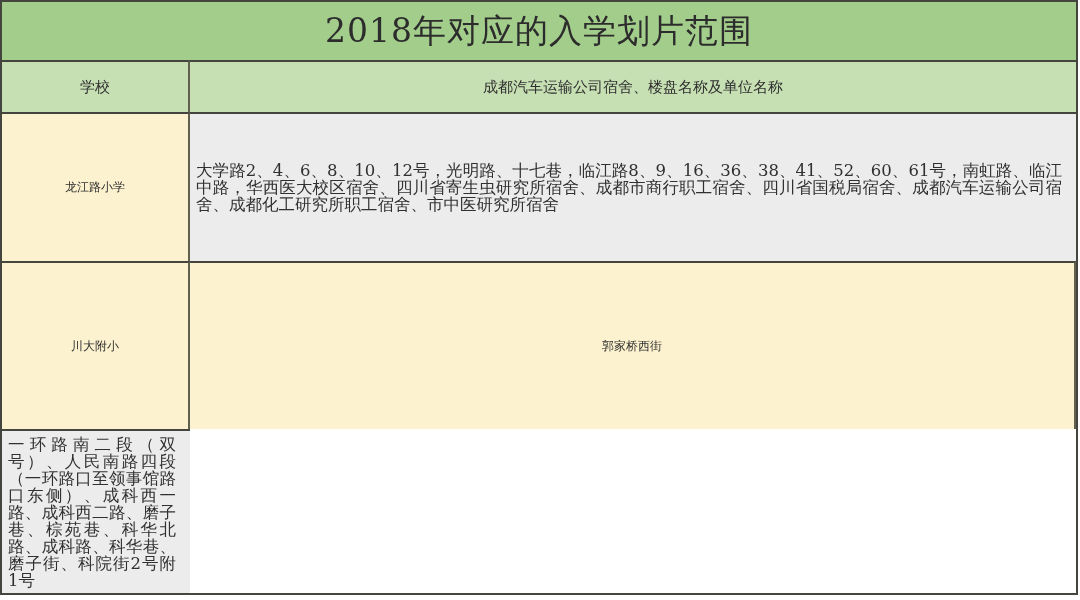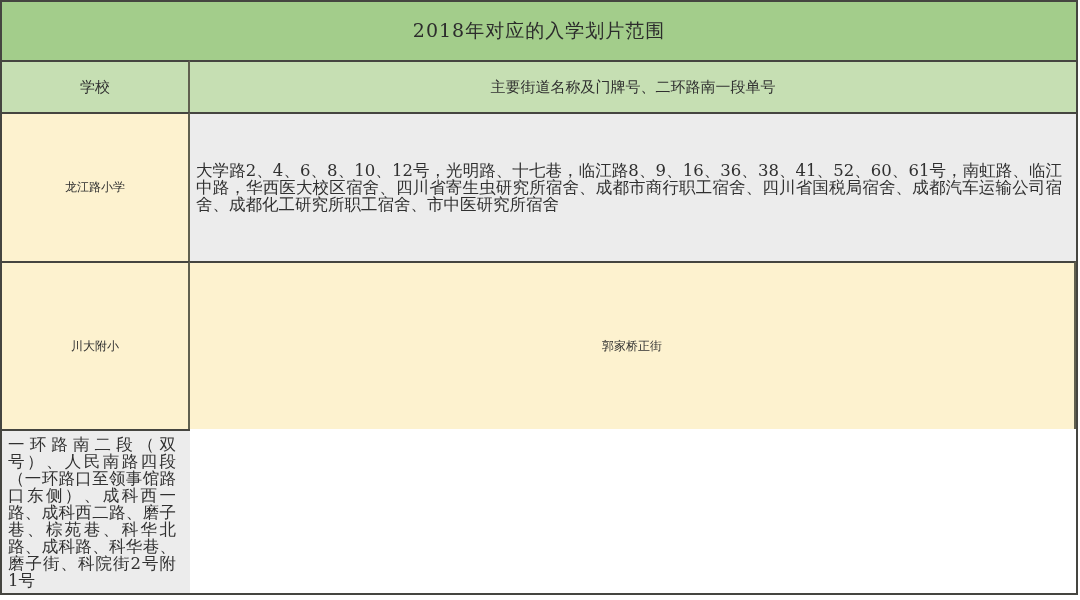--- a/index.html
+++ b/index.html
@@ -26,21 +26,21 @@
     display:grid;
     grid-template-columns:188px 1fr;
     grid-template-rows:58px 52px 149px 168px 1fr;
     background:#fff;
   }
   .cell{display:flex;align-items:center;box-sizing:border-box;}
   .title-row{
     grid-column:1 / span 2;
     background:var(--title-bg);
     justify-content:center;
-    font-size:19px;
+    font-size:33px;
     letter-spacing:1px;
     color:#2c2c2c;
   }
   .header-cell{
     background:var(--header-bg);
     justify-content:center;
     font-size:15px;
     border-top:2px solid var(--border-h);
   }
   .school-cell{
@@ -61,23 +61,23 @@
   }
 </style>
 </head>
 <body>
 
 <div class="sheet">
 
   <div class="cell title-row">2018年对应的入学划片范围</div>
 
   <div class="cell header-cell col-divider">学校</div>
-  <div class="cell header-cell">主要街道名称及门牌号、二环路南一段单号</div>
+  <div class="cell header-cell">成都汽车运输公司宿舍、楼盘名称及单位名称</div>
 
   <div class="cell school-cell">龙江路小学</div>
   <div class="cell range-cell">大学路2、4、6、8、10、12号，光明路、十七巷，临江路8、9、16、36、38、41、52、60、61号，南虹路、临江中路，华西医大校区宿舍、四川省寄生虫研究所宿舍、成都市商行职工宿舍、四川省国税局宿舍、成都汽车运输公司宿舍、成都化工研究所职工宿舍、市中医研究所宿舍</div>
 
   <div class="cell school-cell">川大附小</div>
 
-  <div class="cell school-cell">郭家桥正街</div>
+  <div class="cell school-cell">郭家桥西街</div>
   <div class="cell range-cell">一环路南二段（双号）、人民南路四段（一环路口至领事馆路口东侧）、成科西一路、成科西二路、磨子巷、棕苑巷、科华北路、成科路、科华巷、磨子街、科院街2号附1号</div>
 
 </div>
 
 </body></html>

